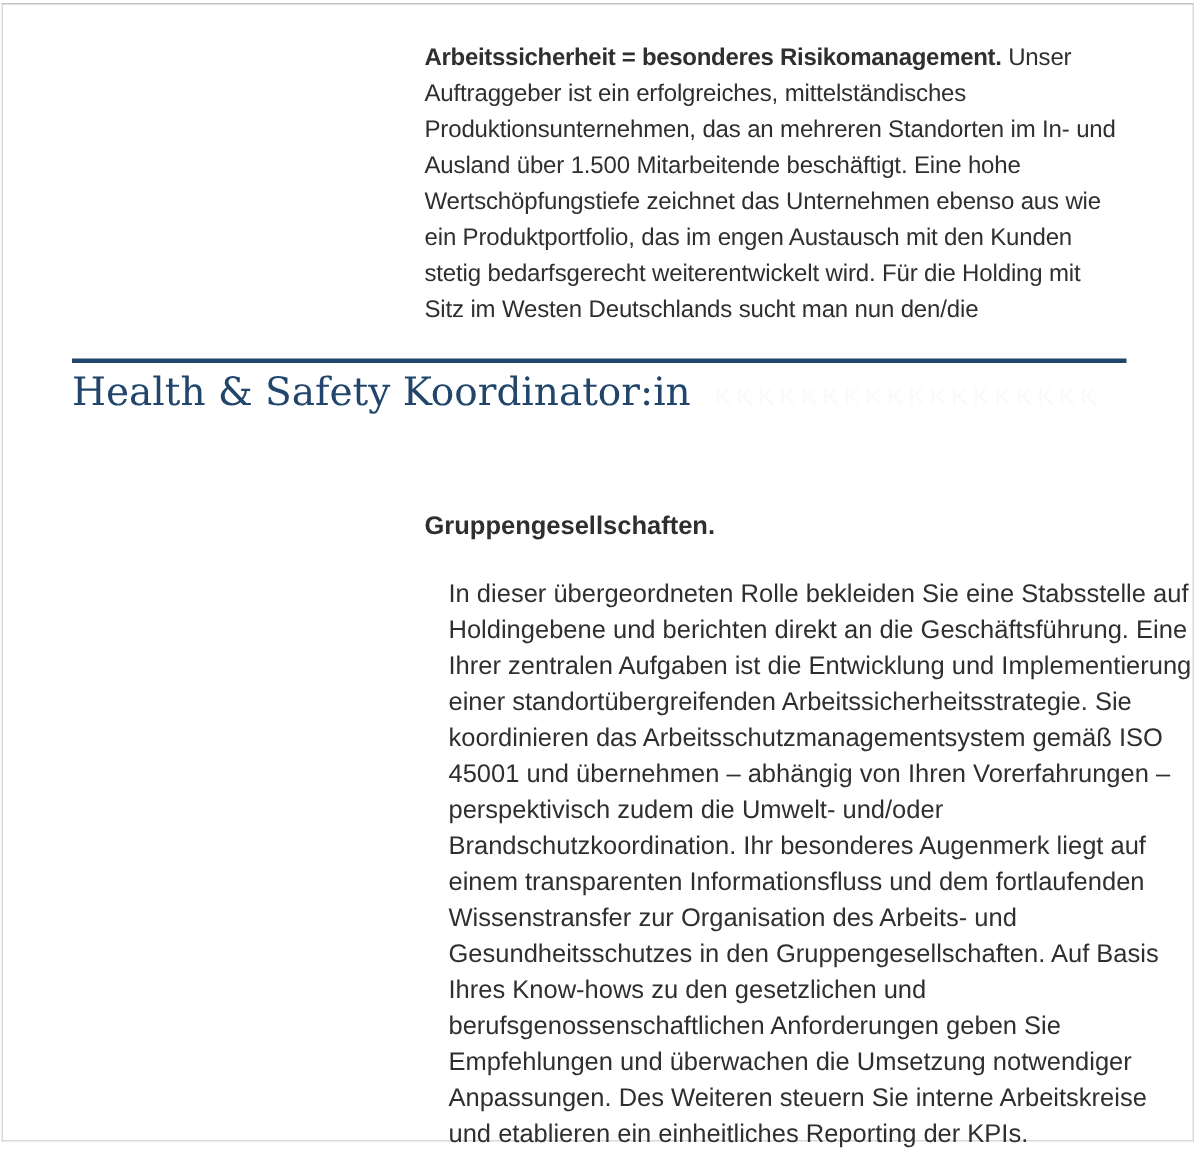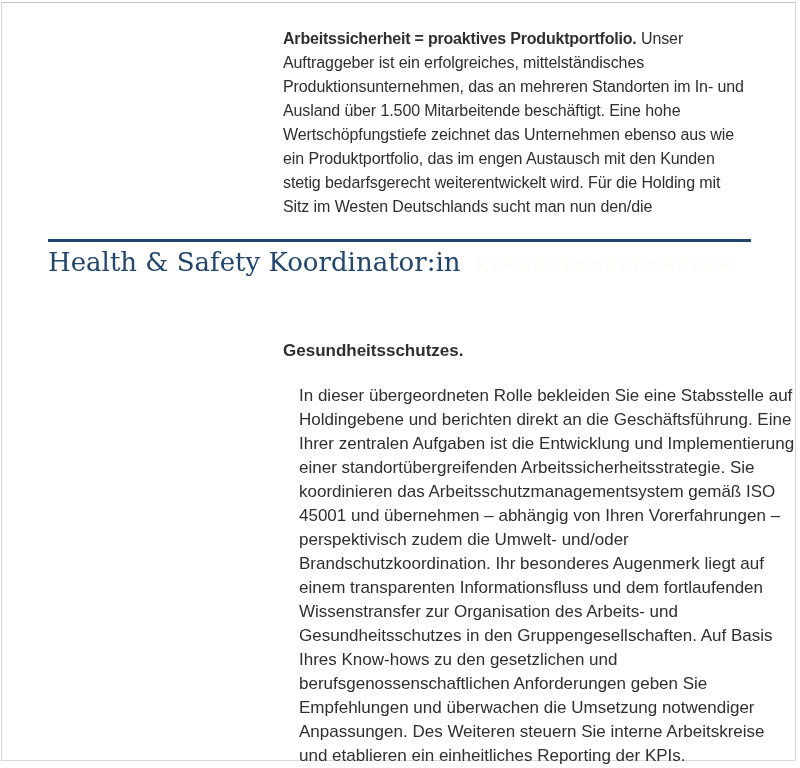--- a/index.html
+++ b/index.html
@@ -88,34 +88,34 @@
     line-height: 24px;
     white-space: pre;
     color: var(--text, #2f2f2f);
   }
 </style>
 </head>
 <body>
 
 <div class="page-frame"></div>
 
-<p class="intro"><strong>Arbeitssicherheit = proaktives Produktportfolio.</strong><span> Unser
+<p class="intro"><strong>Arbeitssicherheit = besonderes Risikomanagement.</strong><span> Unser
 Auftraggeber ist ein erfolgreiches, mittelständisches
 Produktionsunternehmen, das an mehreren Standorten im In- und
 Ausland über 1.500 Mitarbeitende beschäftigt. Eine hohe
 Wertschöpfungstiefe zeichnet das Unternehmen ebenso aus wie
 ein Produktportfolio, das im engen Austausch mit den Kunden
 stetig bedarfsgerecht weiterentwickelt wird. Für die Holding mit
 Sitz im Westen Deutschlands sucht man nun den/die</span></p>
 
 <div class="title-divider"></div>
 
 <h1 class="job-title"><span>Health &amp; Safety Koordinator:in</span><span class="ghost">KKKKKKKKKKKKKKKKKK</span></h1>
 
-<h2 class="tasks-heading">Gesundheitsschutzes.</h2>
+<h2 class="tasks-heading">Gruppengesellschaften.</h2>
 
 <p class="tasks-body">In dieser übergeordneten Rolle bekleiden Sie eine Stabsstelle auf
 Holdingebene und berichten direkt an die Geschäftsführung. Eine
 Ihrer zentralen Aufgaben ist die Entwicklung und Implementierung
 einer standortübergreifenden Arbeitssicherheitsstrategie. Sie
 koordinieren das Arbeitsschutzmanagementsystem gemäß ISO
 45001 und übernehmen – abhängig von Ihren Vorerfahrungen –
 perspektivisch zudem die Umwelt- und/oder
 Brandschutzkoordination. Ihr besonderes Augenmerk liegt auf
 einem transparenten Informationsfluss und dem fortlaufenden

